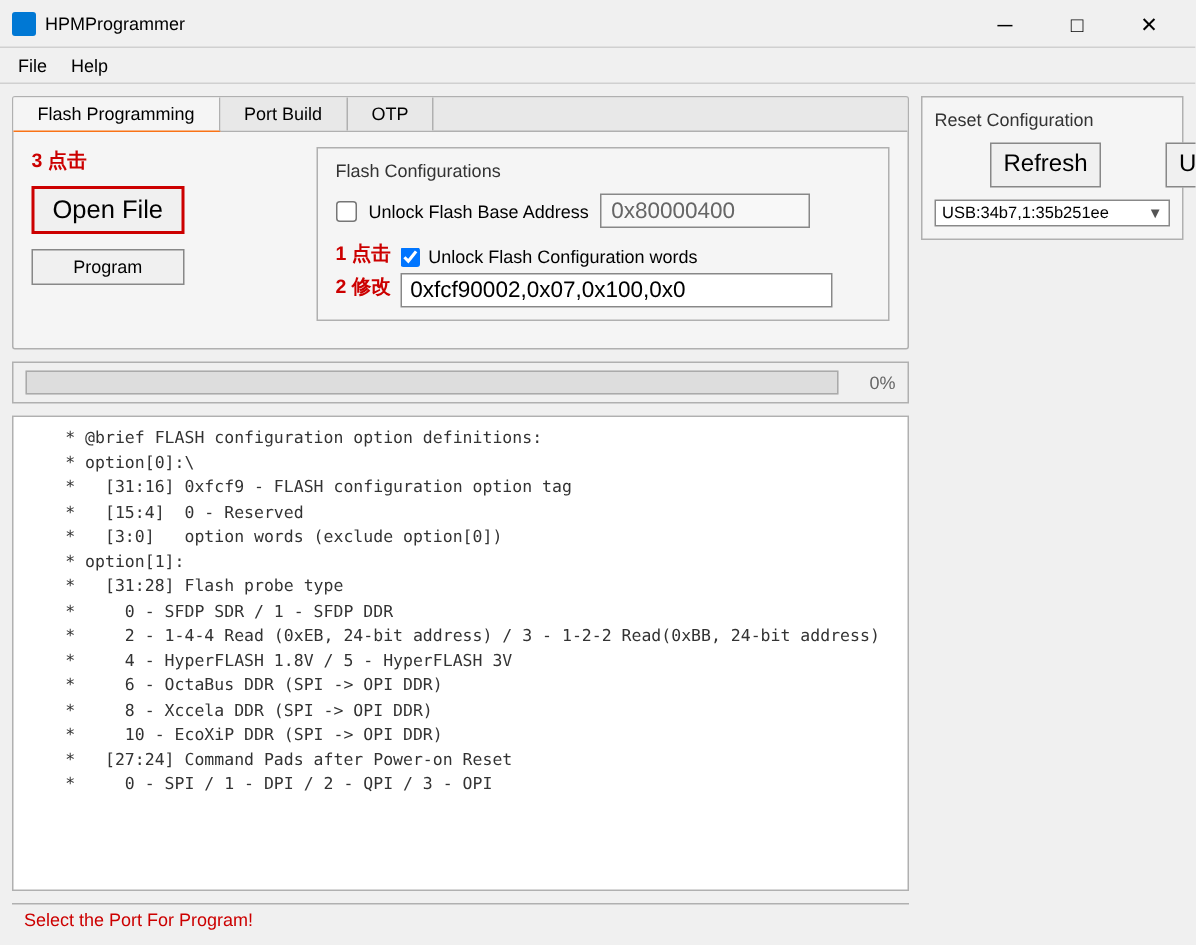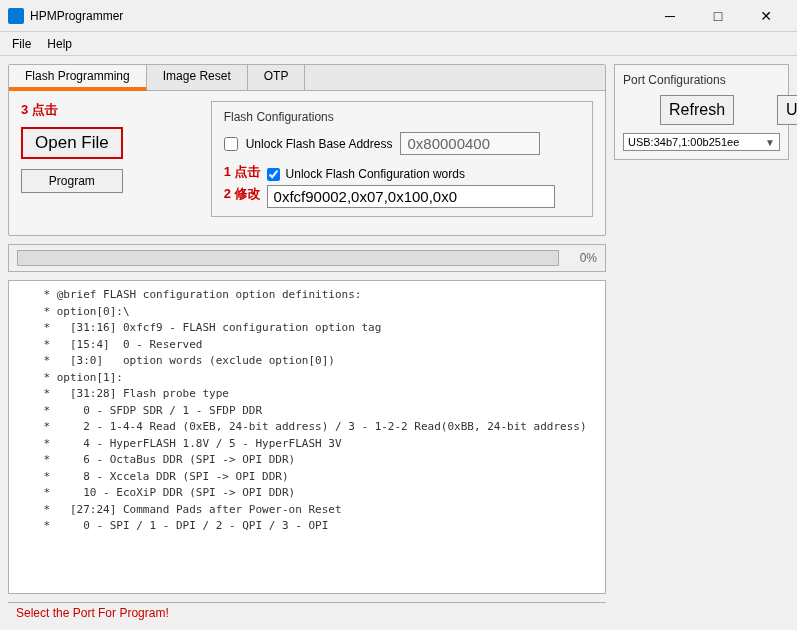--- a/index.html
+++ b/index.html
@@ -95,21 +95,21 @@
     }
     .tab {
       padding: 4px 16px;
       cursor: pointer;
       font-size: 12px;
       border-right: 1px solid #b0b0b0;
       background: #e8e8e8;
     }
     .tab.active {
       background: #f5f5f5;
-      border-bottom: 4px solid #f97316;
+      border-bottom: 1px solid #f97316;
       margin-bottom: -1px;
     }
 
     
     .tab-content {
       padding: 10px 12px;
     }
 
     
     .annotation-red {
@@ -344,21 +344,21 @@
   <div class="menu-item">Help</div>
 </div>
 
 <div class="main-content">
 
   <div class="left-panel">
 
     <div class="tab-container">
       <div class="tab-bar">
         <div class="tab active">Flash Programming</div>
-        <div class="tab">Image Reset</div>
+        <div class="tab">Port Build</div>
         <div class="tab">OTP</div>
       </div>
 
       <div class="tab-content">
         <div class="tab-top-section">
 
           <div class="tab-left-buttons">
             <div class="annotation-row">
               <span class="annotation-red">3 点击</span>
             </div>
@@ -417,25 +417,25 @@
     </div>
 
     <div class="status-bar">
       <span class="status-text">Select the Port For Program!</span>
     </div>
 
   </div>
 
   <div class="right-panel">
     <div class="port-config-group">
-      <div class="port-config-title">Port Configurations</div>
+      <div class="port-config-title">Reset Configuration</div>
       <div class="port-buttons">
         <button class="port-btn">Refresh</button>
         <button class="port-btn">Unlock</button>
       </div>
       <div class="port-select-wrapper">
-        <span class="port-select-text">USB:34b7,1:00b251ee</span>
+        <span class="port-select-text">USB:34b7,1:35b251ee</span>
         <span class="port-select-arrow">▼</span>
       </div>
     </div>
   </div>
 
 </div>
 
 </body></html>

